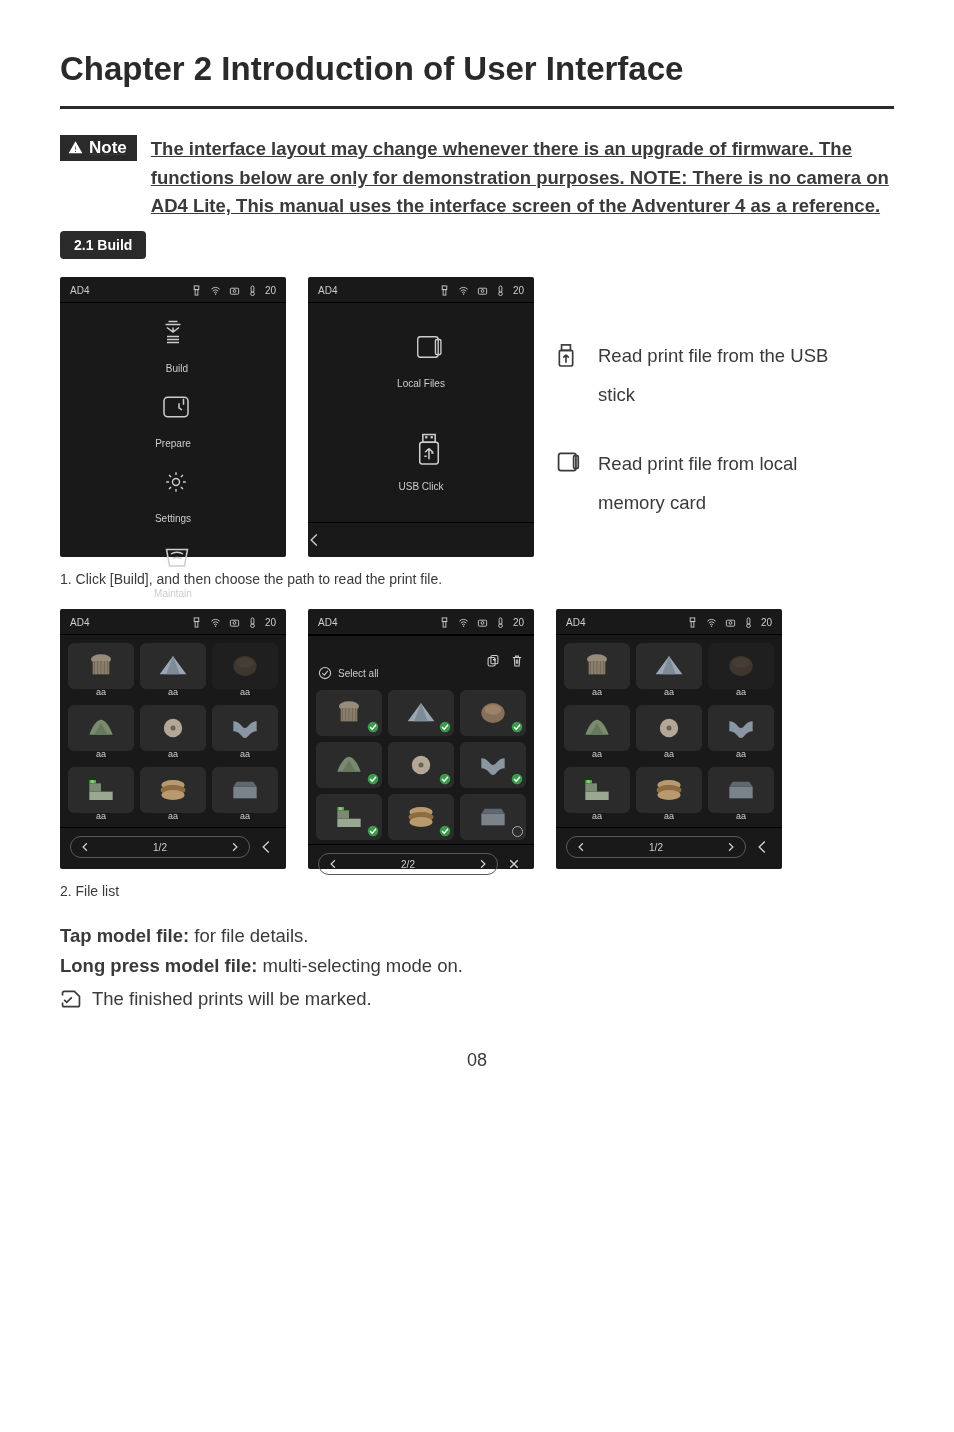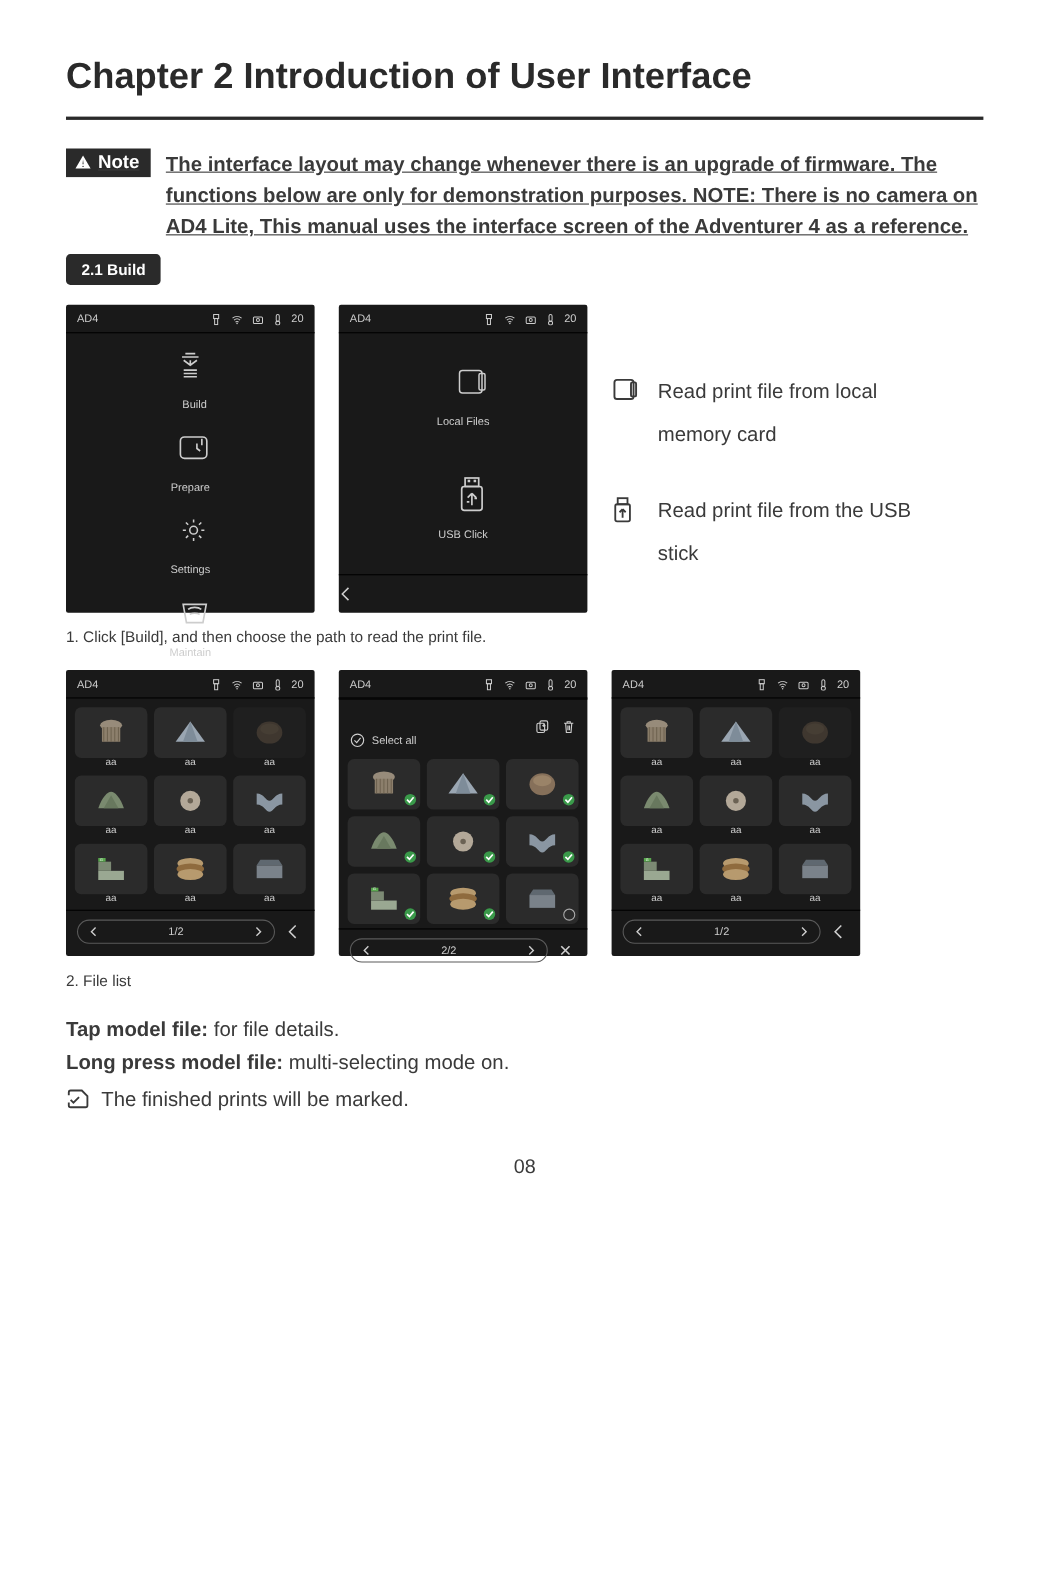--- a/index.html
+++ b/index.html
@@ -212,36 +212,36 @@
     <div class="dev-footer">
       <svg width="12" height="14" viewBox="0 0 16 20">
           <path d="M12 2 4 10l8 8" fill="none" stroke="#cdcdcd" stroke-width="2"></path>
         </svg>
     </div>
   </div>
 
   <div class="legend-col">
     <div class="legend-row">
       <span class="licon">
-        <svg width="26" height="22" viewBox="0 0 44 38">
-            <rect x="4" y="4" width="30" height="30" rx="4" fill="none" stroke="#3a3a3a" stroke-width="3"></rect>
-            <rect x="30" y="8" width="8" height="22" rx="2" fill="none" stroke="#3a3a3a" stroke-width="3"></rect>
-          </svg>
-      </span>
-      <span style="max-width:260px;">Read print file from local memory card</span>
-    </div>
-    <div class="legend-row">
-      <span class="licon">
         <svg width="20" height="26" viewBox="0 0 36 44">
             <rect x="10" y="2" width="16" height="10" fill="none" stroke="#3a3a3a" stroke-width="3"></rect>
             <rect x="6" y="12" width="24" height="28" rx="3" fill="none" stroke="#3a3a3a" stroke-width="3"></rect>
             <path d="M18 20v14M18 20l-5 5M18 20l5 5" stroke="#3a3a3a" stroke-width="3" fill="none"></path>
           </svg>
       </span>
       <span style="max-width:260px;">Read print file from the USB stick</span>
+    </div>
+    <div class="legend-row">
+      <span class="licon">
+        <svg width="26" height="22" viewBox="0 0 44 38">
+            <rect x="4" y="4" width="30" height="30" rx="4" fill="none" stroke="#3a3a3a" stroke-width="3"></rect>
+            <rect x="30" y="8" width="8" height="22" rx="2" fill="none" stroke="#3a3a3a" stroke-width="3"></rect>
+          </svg>
+      </span>
+      <span style="max-width:260px;">Read print file from local memory card</span>
     </div>
   </div>
 </div>
 
 <div class="step">1. Click [Build], and then choose the path to read the print file.</div>
 
 
 <div class="row3">
 
   <div class="device" style="height:260px;">

